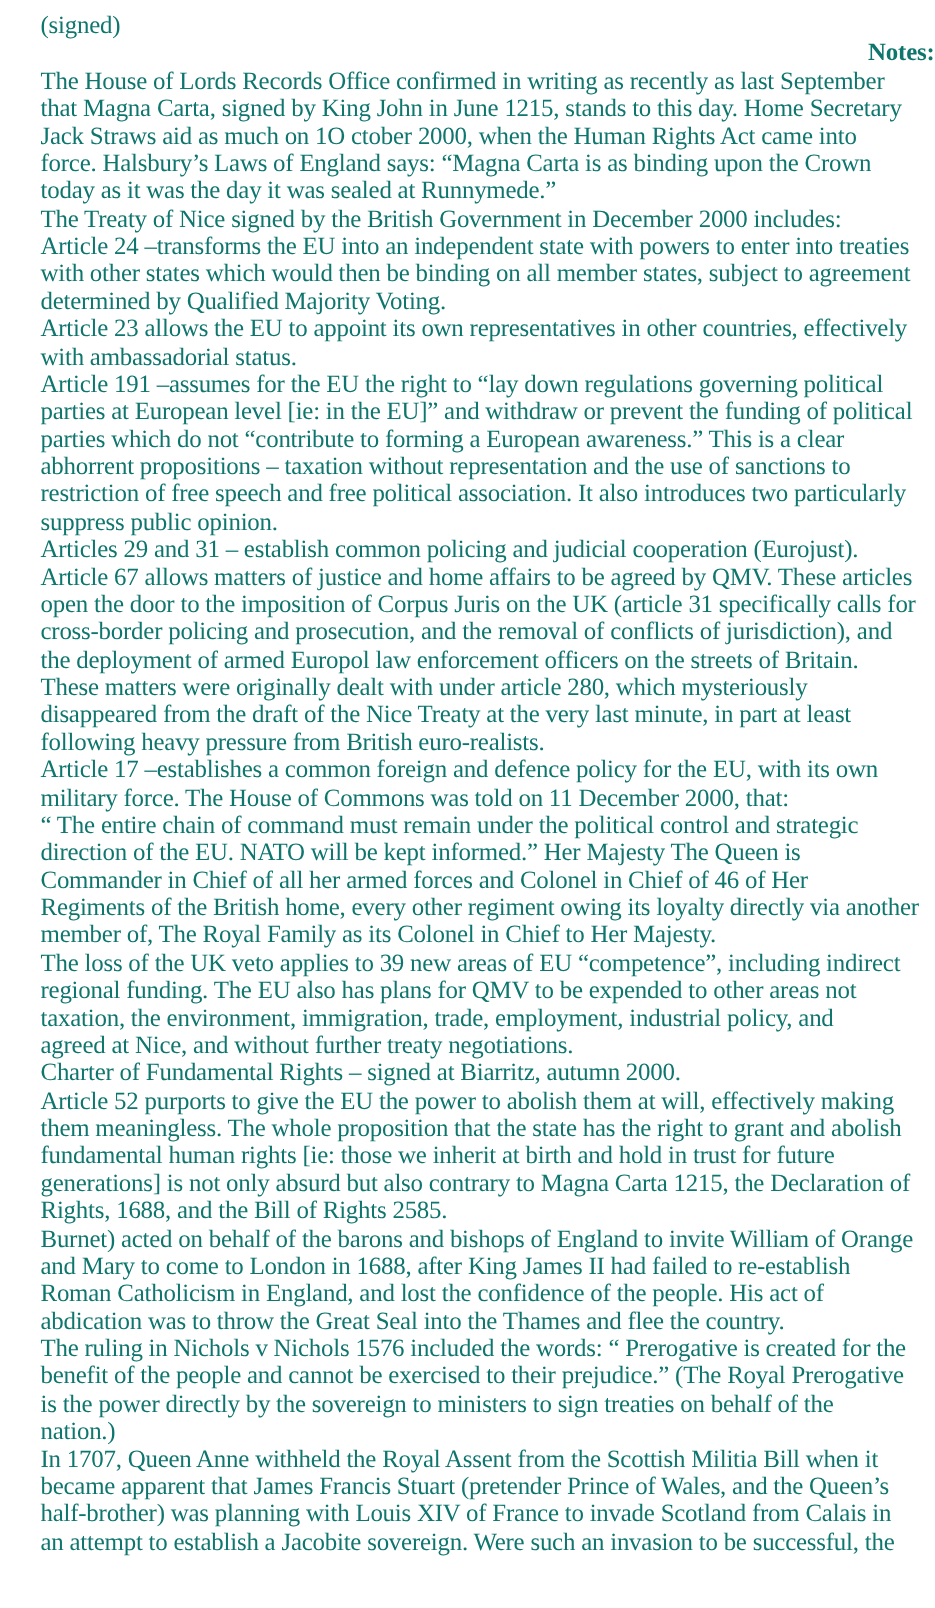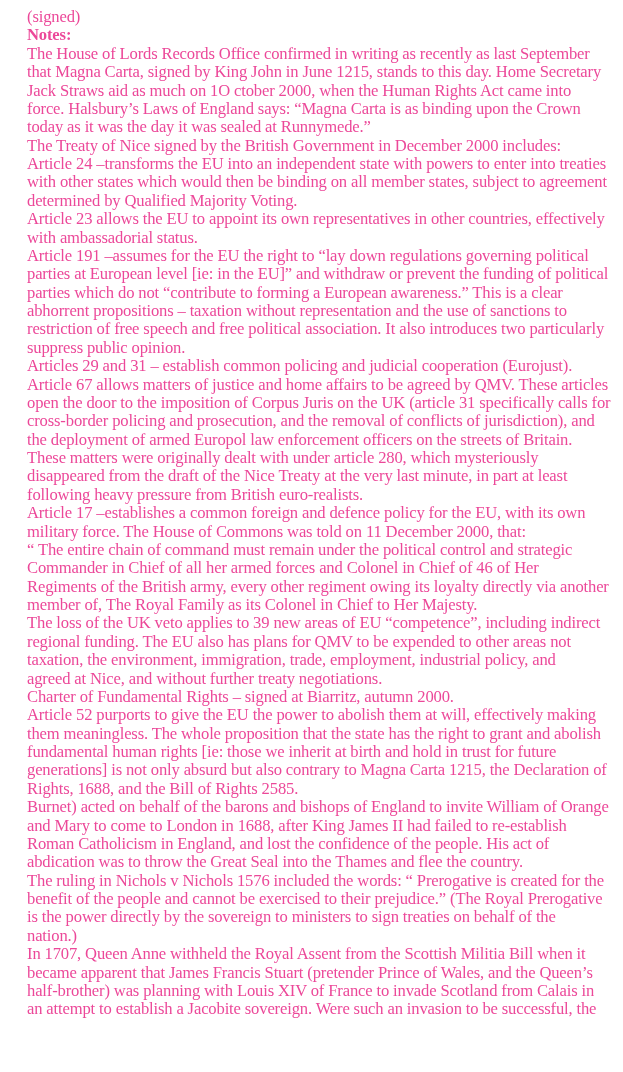--- a/index.html
+++ b/index.html
@@ -5,25 +5,25 @@
   html, body { margin: 0; padding: 0; background: #ffffff; }
   body { width: 623px; height: 1072px; overflow: hidden; }
   .page {
     position: relative;
     width: 623px; height: 1072px;
     box-sizing: border-box;
     padding: 8px 0 0 27px;
     font-family: "Liberation Serif", "DejaVu Serif", serif;
     font-size: 16.6px;
     line-height: 18.38px;
-    color: #ec4899;
+    color: #0f766e;
     letter-spacing: -0.15px;
   }
   .line { display: block; white-space: nowrap; }
-  .bold { font-weight: bold; }
+  .bold { font-weight: bold; text-align: right; }
 </style>
 </head>
 <body>
 
 <div class="page">
   <span class="line">(signed)</span>
   <span class="line bold">Notes:</span>
   <div id="body-lines">
       <span class="line">The House of Lords Records Office confirmed in writing as recently as last September</span>
       <span class="line">that Magna Carta, signed by King John in June 1215, stands to this day. Home Secretary</span>
@@ -46,22 +46,23 @@
       <span class="line">Article 67 allows matters of justice and home affairs to be agreed by QMV. These articles</span>
       <span class="line">open the door to the imposition of Corpus Juris on the UK (article 31 specifically calls for</span>
       <span class="line">cross-border policing and prosecution, and the removal of conflicts of jurisdiction), and</span>
       <span class="line">the deployment of armed Europol law enforcement officers on the streets of Britain.</span>
       <span class="line">These matters were originally dealt with under article 280, which mysteriously</span>
       <span class="line">disappeared from the draft of the Nice Treaty at the very last minute, in part at least</span>
       <span class="line">following heavy pressure from British euro-realists.</span>
       <span class="line">Article 17 –establishes a common foreign and defence policy for the EU, with its own</span>
       <span class="line">military force. The House of Commons was told on 11 December 2000, that:</span>
       <span class="line">“ The entire chain of command must remain under the political control and strategic</span>
+      <span class="line">direction of the EU. NATO will be kept informed.” Her Majesty The Queen is</span>
       <span class="line">Commander in Chief of all her armed forces and Colonel in Chief of 46 of Her</span>
-      <span class="line">Regiments of the British army, every other regiment owing its loyalty directly via another</span>
+      <span class="line">Regiments of the British home, every other regiment owing its loyalty directly via another</span>
       <span class="line">member of, The Royal Family as its Colonel in Chief to Her Majesty.</span>
       <span class="line">The loss of the UK veto applies to 39 new areas of EU “competence”, including indirect</span>
       <span class="line">regional funding. The EU also has plans for QMV to be expended to other areas not</span>
       <span class="line">taxation, the environment, immigration, trade, employment, industrial policy, and</span>
       <span class="line">agreed at Nice, and without further treaty negotiations.</span>
       <span class="line">Charter of Fundamental Rights – signed at Biarritz, autumn 2000.</span>
       <span class="line">Article 52 purports to give the EU the power to abolish them at will, effectively making</span>
       <span class="line">them meaningless. The whole proposition that the state has the right to grant and abolish</span>
       <span class="line">fundamental human rights [ie: those we inherit at birth and hold in trust for future</span>
       <span class="line">generations] is not only absurd but also contrary to Magna Carta 1215, the Declaration of</span>

